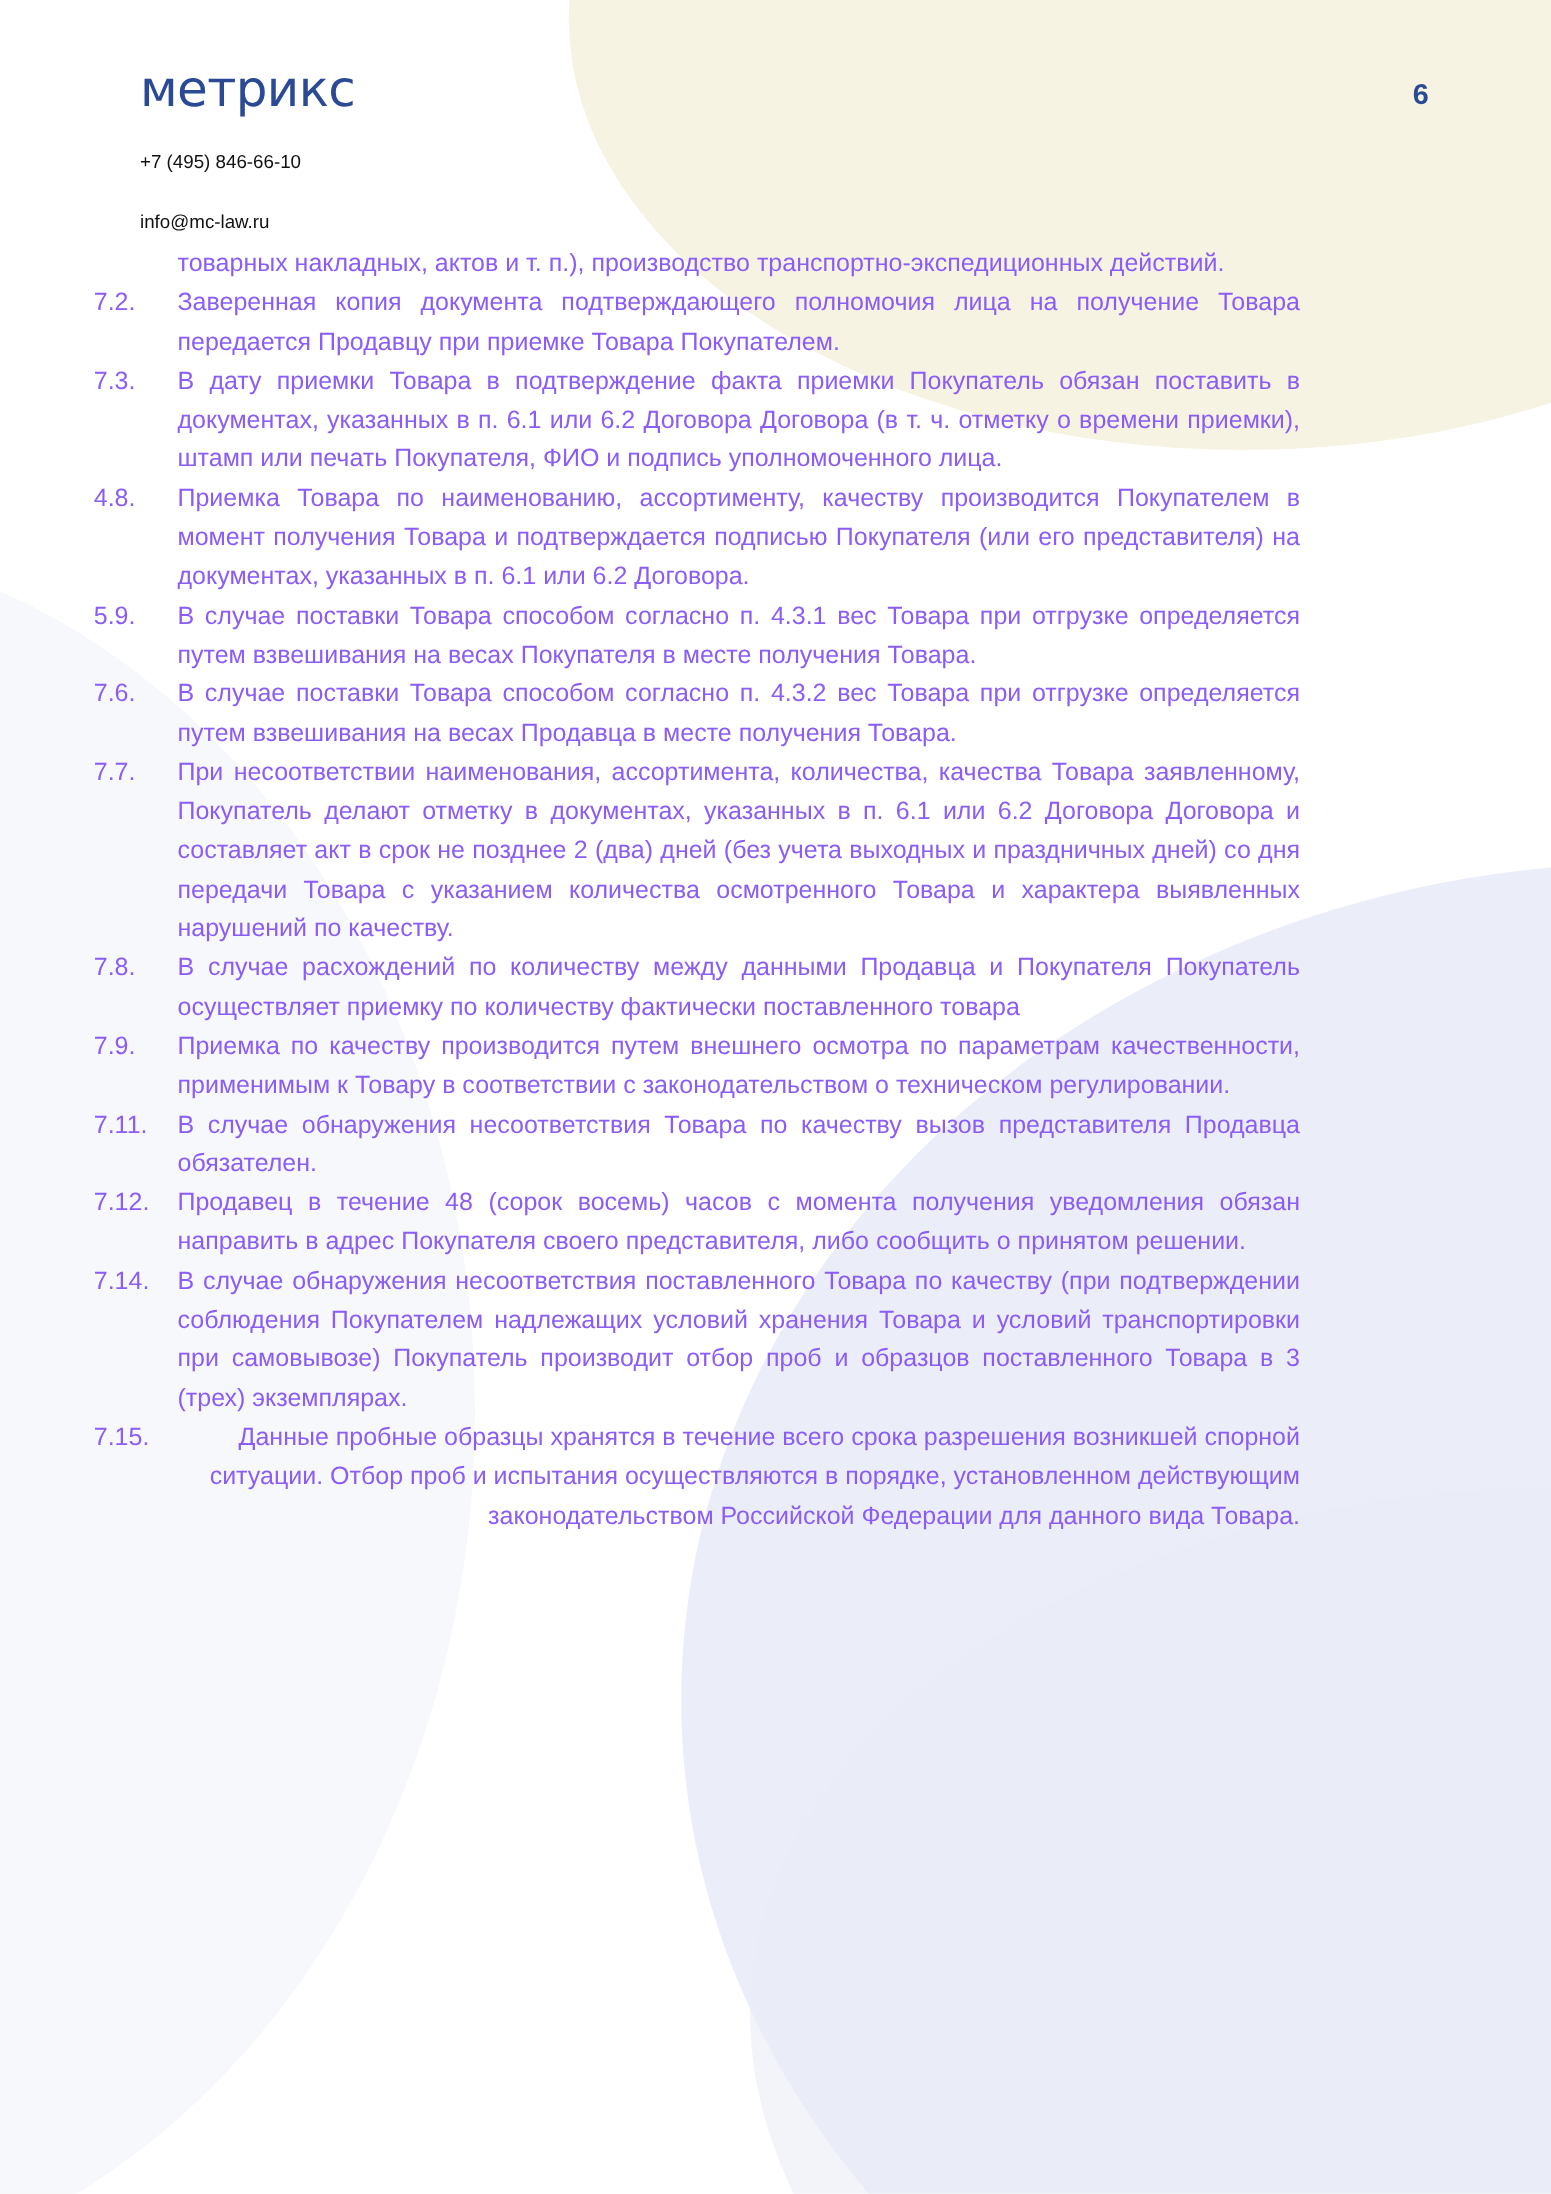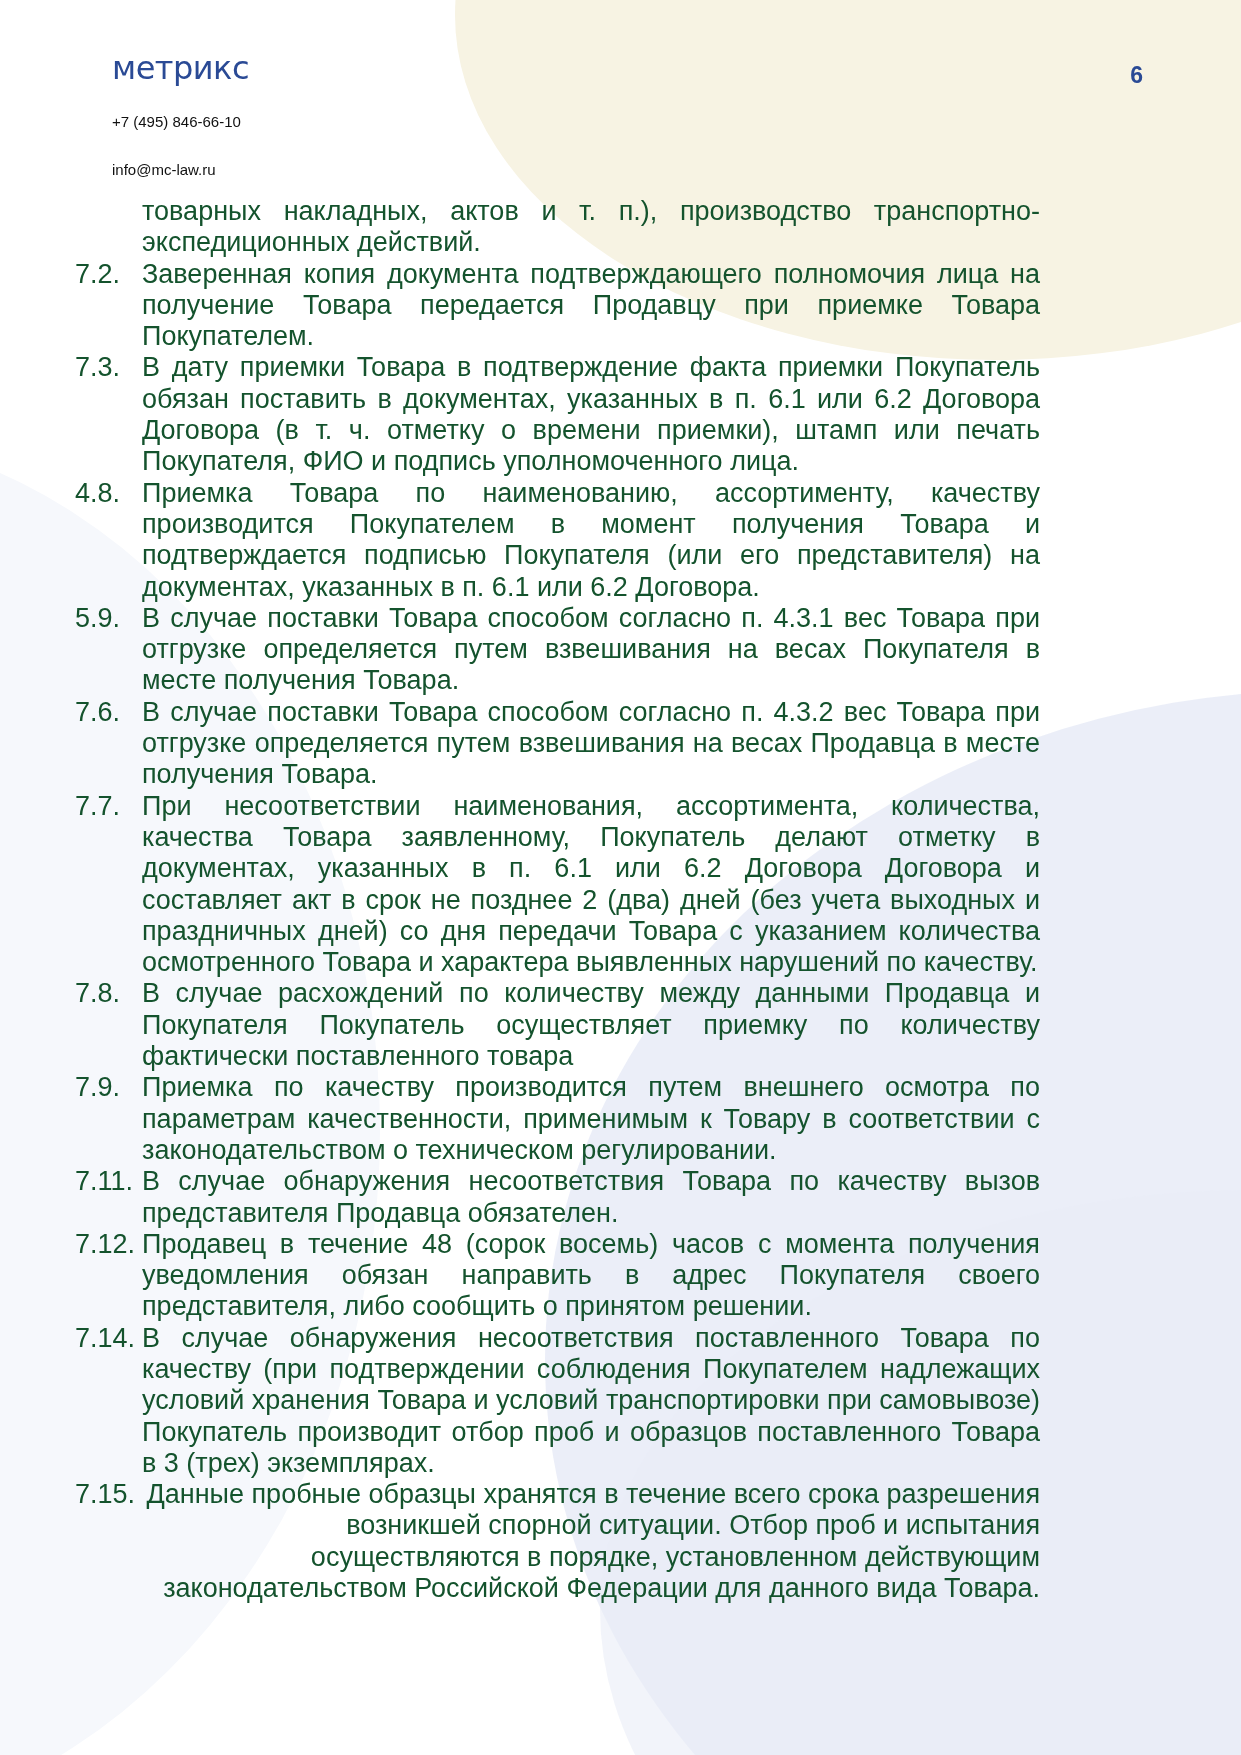--- a/index.html
+++ b/index.html
@@ -72,21 +72,21 @@
     right: 0;
     height: 175px;
   }
   .logo-block {
     position: absolute;
     left: 112px;
     top: 52px;
   }
   .logo-word {
     font-family: "DejaVu Sans", sans-serif;
-    font-size: 32px;
+    font-size: 40px;
     font-weight: 400;
     letter-spacing: -0.5px;
     color: #2a4a95;
     line-height: 1;
     white-space: nowrap;
   }
   .contact-line {
     font-family: "Liberation Sans", sans-serif;
     font-size: 15px;
     color: #111111;
@@ -110,23 +110,23 @@
   
   .content {
     position: absolute;
     top: 196px;
     left: 75px;
     width: 965px;
   }
   .clause {
     display: flex;
     align-items: flex-start;
-    font-size: 27px;
+    font-size: 20px;
     line-height: 31.3px;
-    color: #14532d;
+    color: #8b5cf6;
   }
   .clause-num {
     flex: 0 0 67px;
     width: 67px;
     text-align: left;
     white-space: nowrap;
   }
   .clause-text {
     flex: 1 1 auto;
     text-align: justify;

